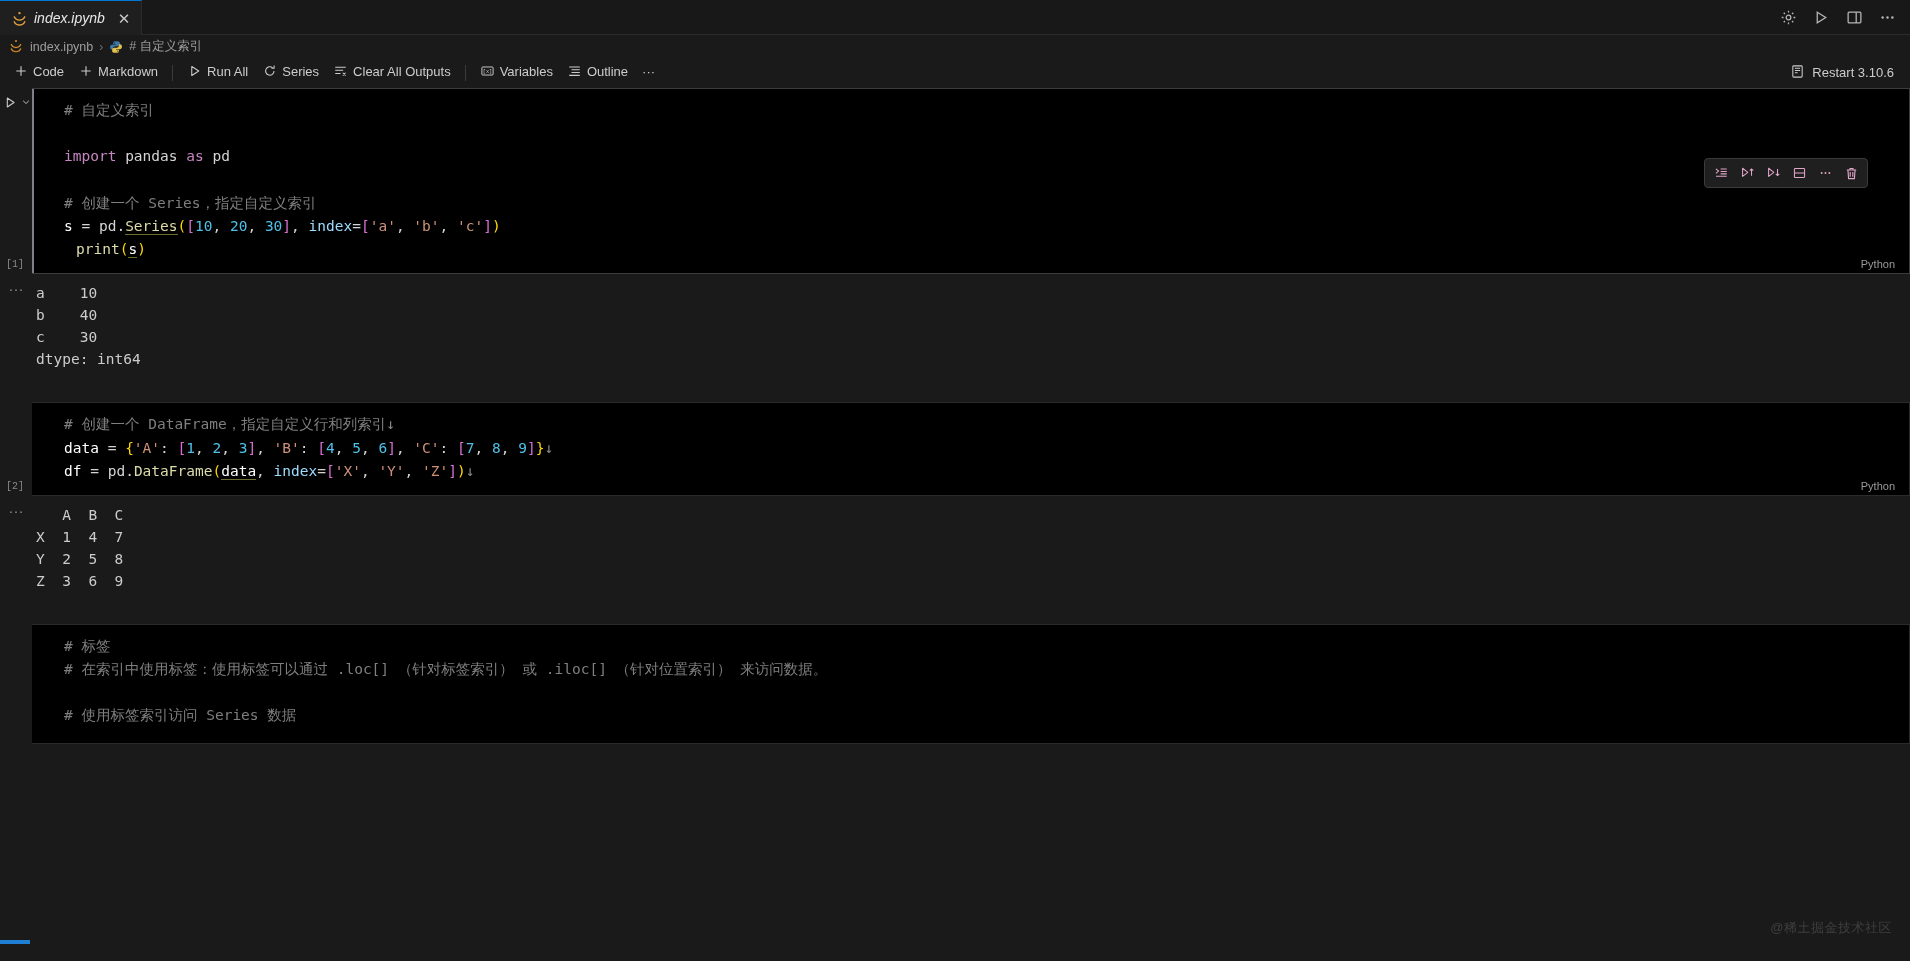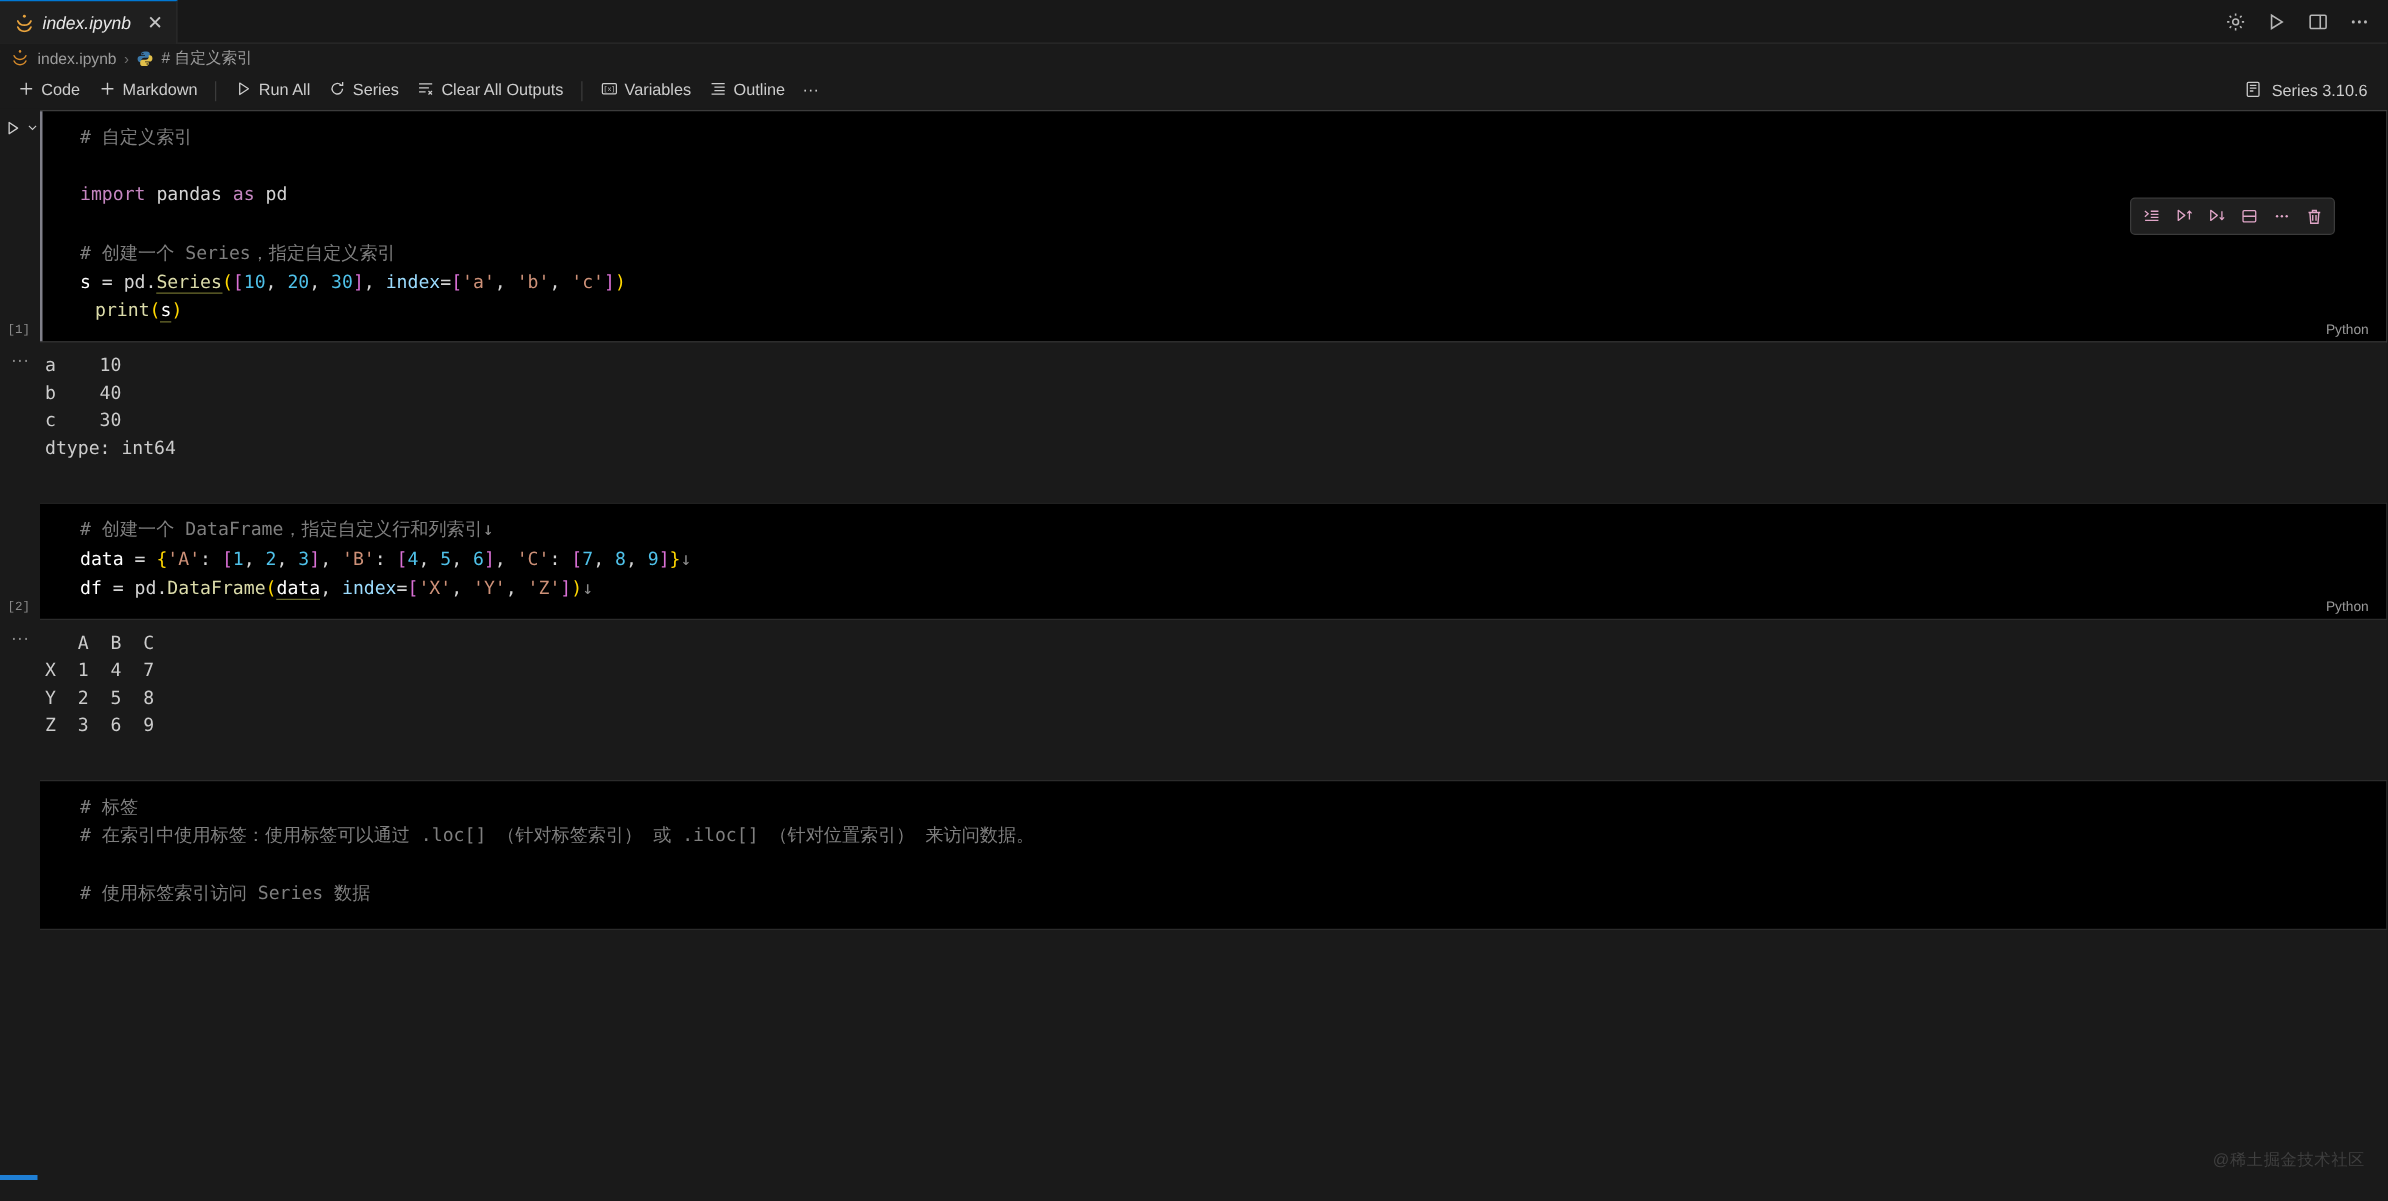--- a/index.html
+++ b/index.html
@@ -427,21 +427,21 @@
       <span>···</span>
     </div>
 
     <div class="kernel">
       <span class="glyph">
         <svg width="15" height="15" viewBox="0 0 16 16" stroke="#cccccc" stroke-width="1.1" fill="none">
           <rect x="3" y="2" width="10" height="12" rx="1"></rect>
           <path d="M5.2 4.6h5.6M5.2 7h5.6M5.2 9.4h3"></path>
         </svg>
       </span>
-      <span>Series 3.10.6</span>
+      <span>Restart 3.10.6</span>
     </div>
   </div>
 
   <div class="nbbody">
 
     <div class="cell-toolbar">
       <span class="ctb">
         <svg width="15" height="14" viewBox="0 0 16 16" fill="none" stroke="#e0a6c8" stroke-width="1.2">
           <path d="M1.6 3.2l3 2.6-3 2.6"></path>
             <path d="M7 3.4h7M7 6.2h7M7 9h7M1.8 11.8h12.2"></path>

